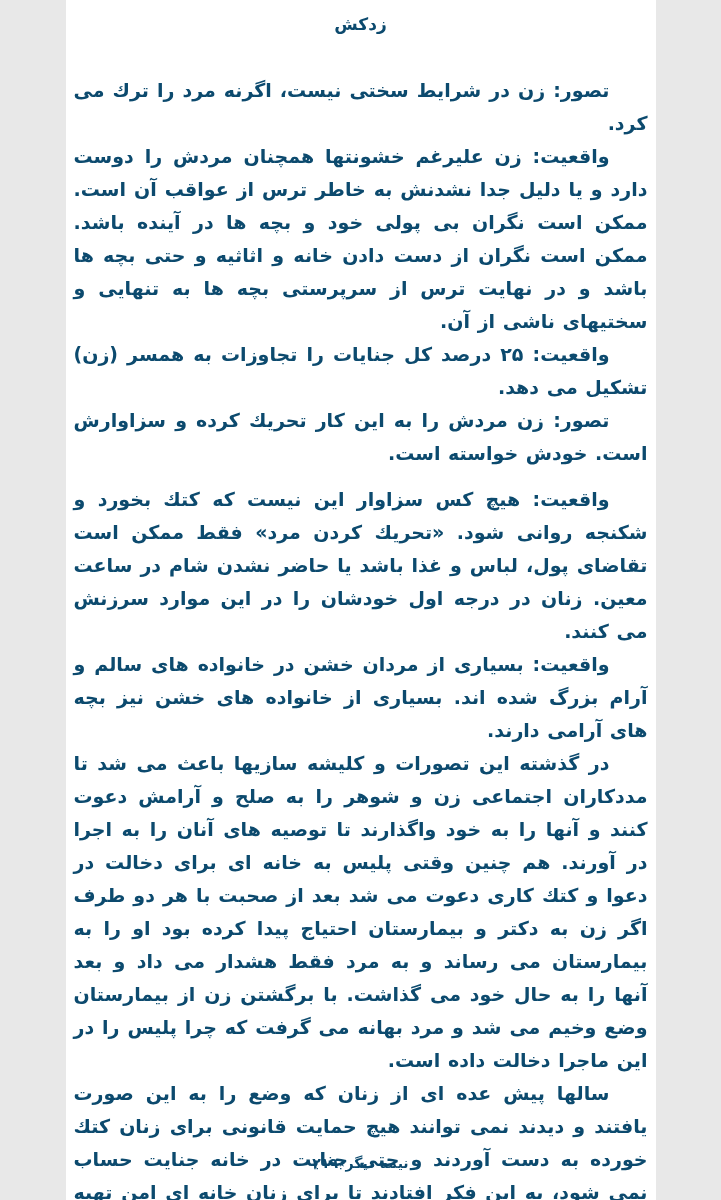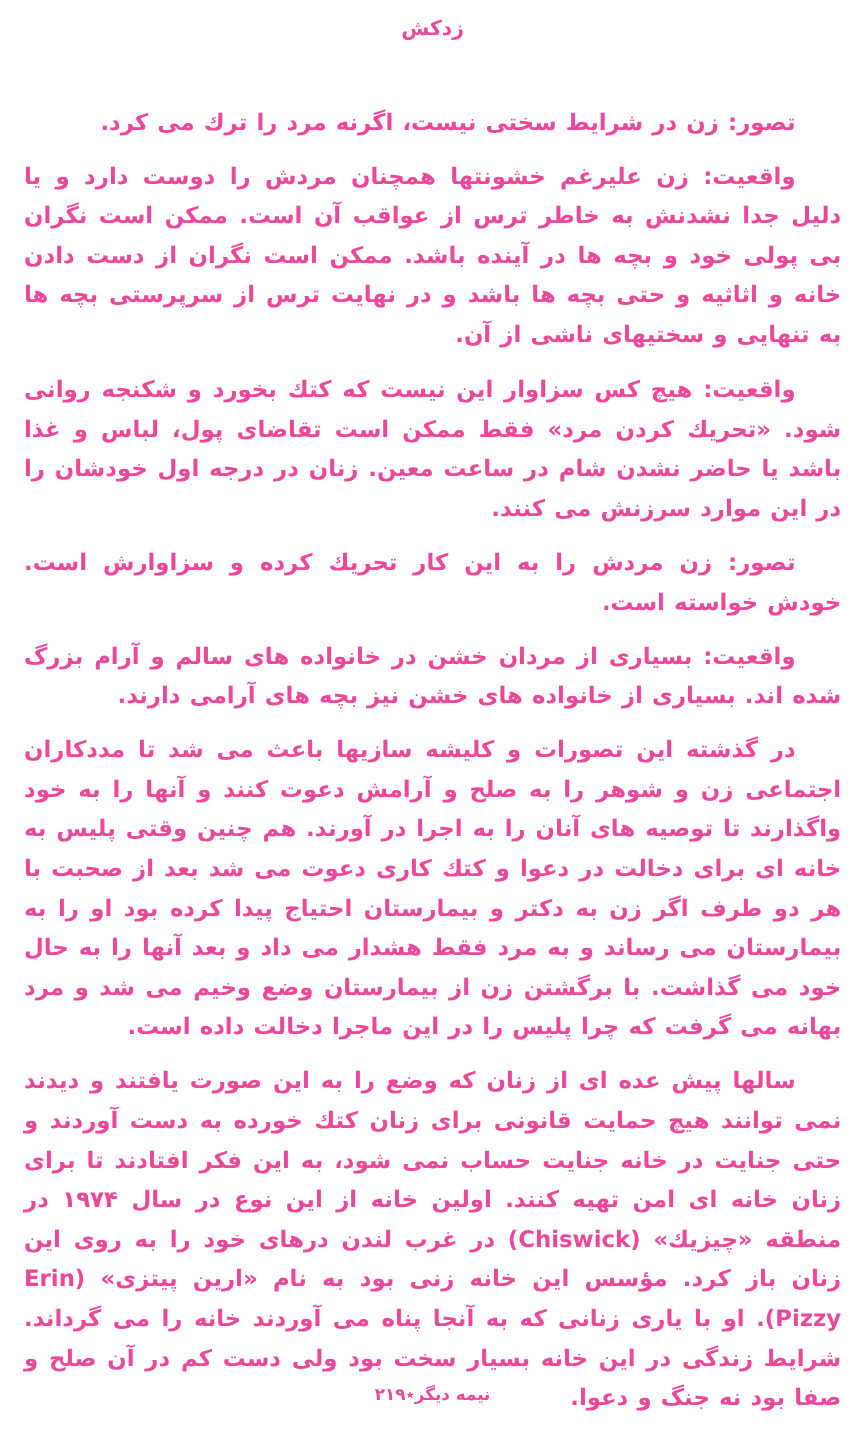--- a/index.html
+++ b/index.html
@@ -2,25 +2,25 @@
 <html lang="fa"><head>
 <meta charset="utf-8">
 <style>
   html, body {
     margin: 0;
     padding: 0;
     background: #e8e8e8;
   }
   .page {
     position: relative;
-    width: 721px;
+    width: 590px;
     height: 1200px;
     margin: 0 auto;
     background: #ffffff;
-    color: #ec4899;
+    color: #0c4a6e;
     font-family: "DejaVu Sans", sans-serif;
     overflow: hidden;
   }
   .header-title {
     position: absolute;
     top: 14px;
     left: 0;
     right: 0;
     text-align: center;
     direction: rtl;
@@ -36,21 +36,21 @@
     direction: rtl;
     unicode-bidi: embed;
     text-align: justify;
     text-justify: inter-word;
     font-size: 19px;
     font-weight: 700;
     line-height: 33px;
     word-spacing: 1px;
   }
   .para {
-    margin: 12px;
+    margin: 0;
     padding: 0;
     text-indent: 38px; 
   }
   .para.gap-before {
     margin-top: 13px;
   }
   .footer {
     position: absolute;
     top: 1155px;
     left: 0;
@@ -64,22 +64,23 @@
 </head>
 <body>
 
 <div class="page">
 
   <div class="header-title">زدکش</div>
 
   <div class="content">
     <p class="para">تصور: زن در شرایط سختی نیست، اگرنه مرد را ترك می کرد.</p>
     <p class="para">واقعیت: زن علیرغم خشونتها همچنان مردش را دوست دارد و یا دلیل جدا نشدنش به خاطر ترس از عواقب آن است. ممکن است نگران بی پولی خود و بچه ها در آینده باشد. ممکن است نگران از دست دادن خانه و اثاثیه و حتی بچه ها باشد و در نهایت ترس از سرپرستی بچه ها به تنهایی و سختیهای ناشی از آن.</p>
+    <p class="para">واقعیت: ۲۵ درصد کل جنایات را تجاوزات به همسر (زن) تشکیل می دهد.</p>
+    <p class="para">تصور: زن مردش را به این کار تحریك کرده و سزاوارش است. خودش خواسته است.</p>
     <p class="para gap-before">واقعیت: هیچ کس سزاوار این نیست که کتك بخورد و شکنجه روانی شود. «تحریك کردن مرد» فقط ممکن است تقاضای پول، لباس و غذا باشد یا حاضر نشدن شام در ساعت معین. زنان در درجه اول خودشان را در این موارد سرزنش می کنند.</p>
-    <p class="para">تصور: زن مردش را به این کار تحریك کرده و سزاوارش است. خودش خواسته است.</p>
     <p class="para">واقعیت: بسیاری از مردان خشن در خانواده های سالم و آرام بزرگ شده اند. بسیاری از خانواده های خشن نیز بچه های آرامی دارند.</p>
     <p class="para">در گذشته این تصورات و کلیشه سازیها باعث می شد تا مددکاران اجتماعی زن و شوهر را به صلح و آرامش دعوت کنند و آنها را به خود واگذارند تا توصیه های آنان را به اجرا در آورند. هم چنین وقتی پلیس به خانه ای برای دخالت در دعوا و کتك کاری دعوت می شد بعد از صحبت با هر دو طرف اگر زن به دکتر و بیمارستان احتیاج پیدا کرده بود او را به بیمارستان می رساند و به مرد فقط هشدار می داد و بعد آنها را به حال خود می گذاشت. با برگشتن زن از بیمارستان وضع وخیم می شد و مرد بهانه می گرفت که چرا پلیس را در این ماجرا دخالت داده است.</p>
     <p class="para">سالها پیش عده ای از زنان که وضع را به این صورت یافتند و دیدند نمی توانند هیچ حمایت قانونی برای زنان کتك خورده به دست آوردند و حتی جنایت در خانه جنایت حساب نمی شود، به این فکر افتادند تا برای زنان خانه ای امن تهیه کنند. اولین خانه از این نوع در سال ۱۹۷۴ در منطقه «چیزیك» (Chiswick) در غرب لندن درهای خود را به روی این زنان باز کرد. مؤسس این خانه زنی بود به نام «ارین پیتزی» (Erin Pizzy). او با یاری زنانی که به آنجا پناه می آوردند خانه را می گرداند. شرایط زندگی در این خانه بسیار سخت بود ولی دست کم در آن صلح و صفا بود نه جنگ و دعوا.</p>
   </div>
 
   <div class="footer">
     <span>نیمه دیگر٭۲۱۹</span>
   </div>
 
 </div>

